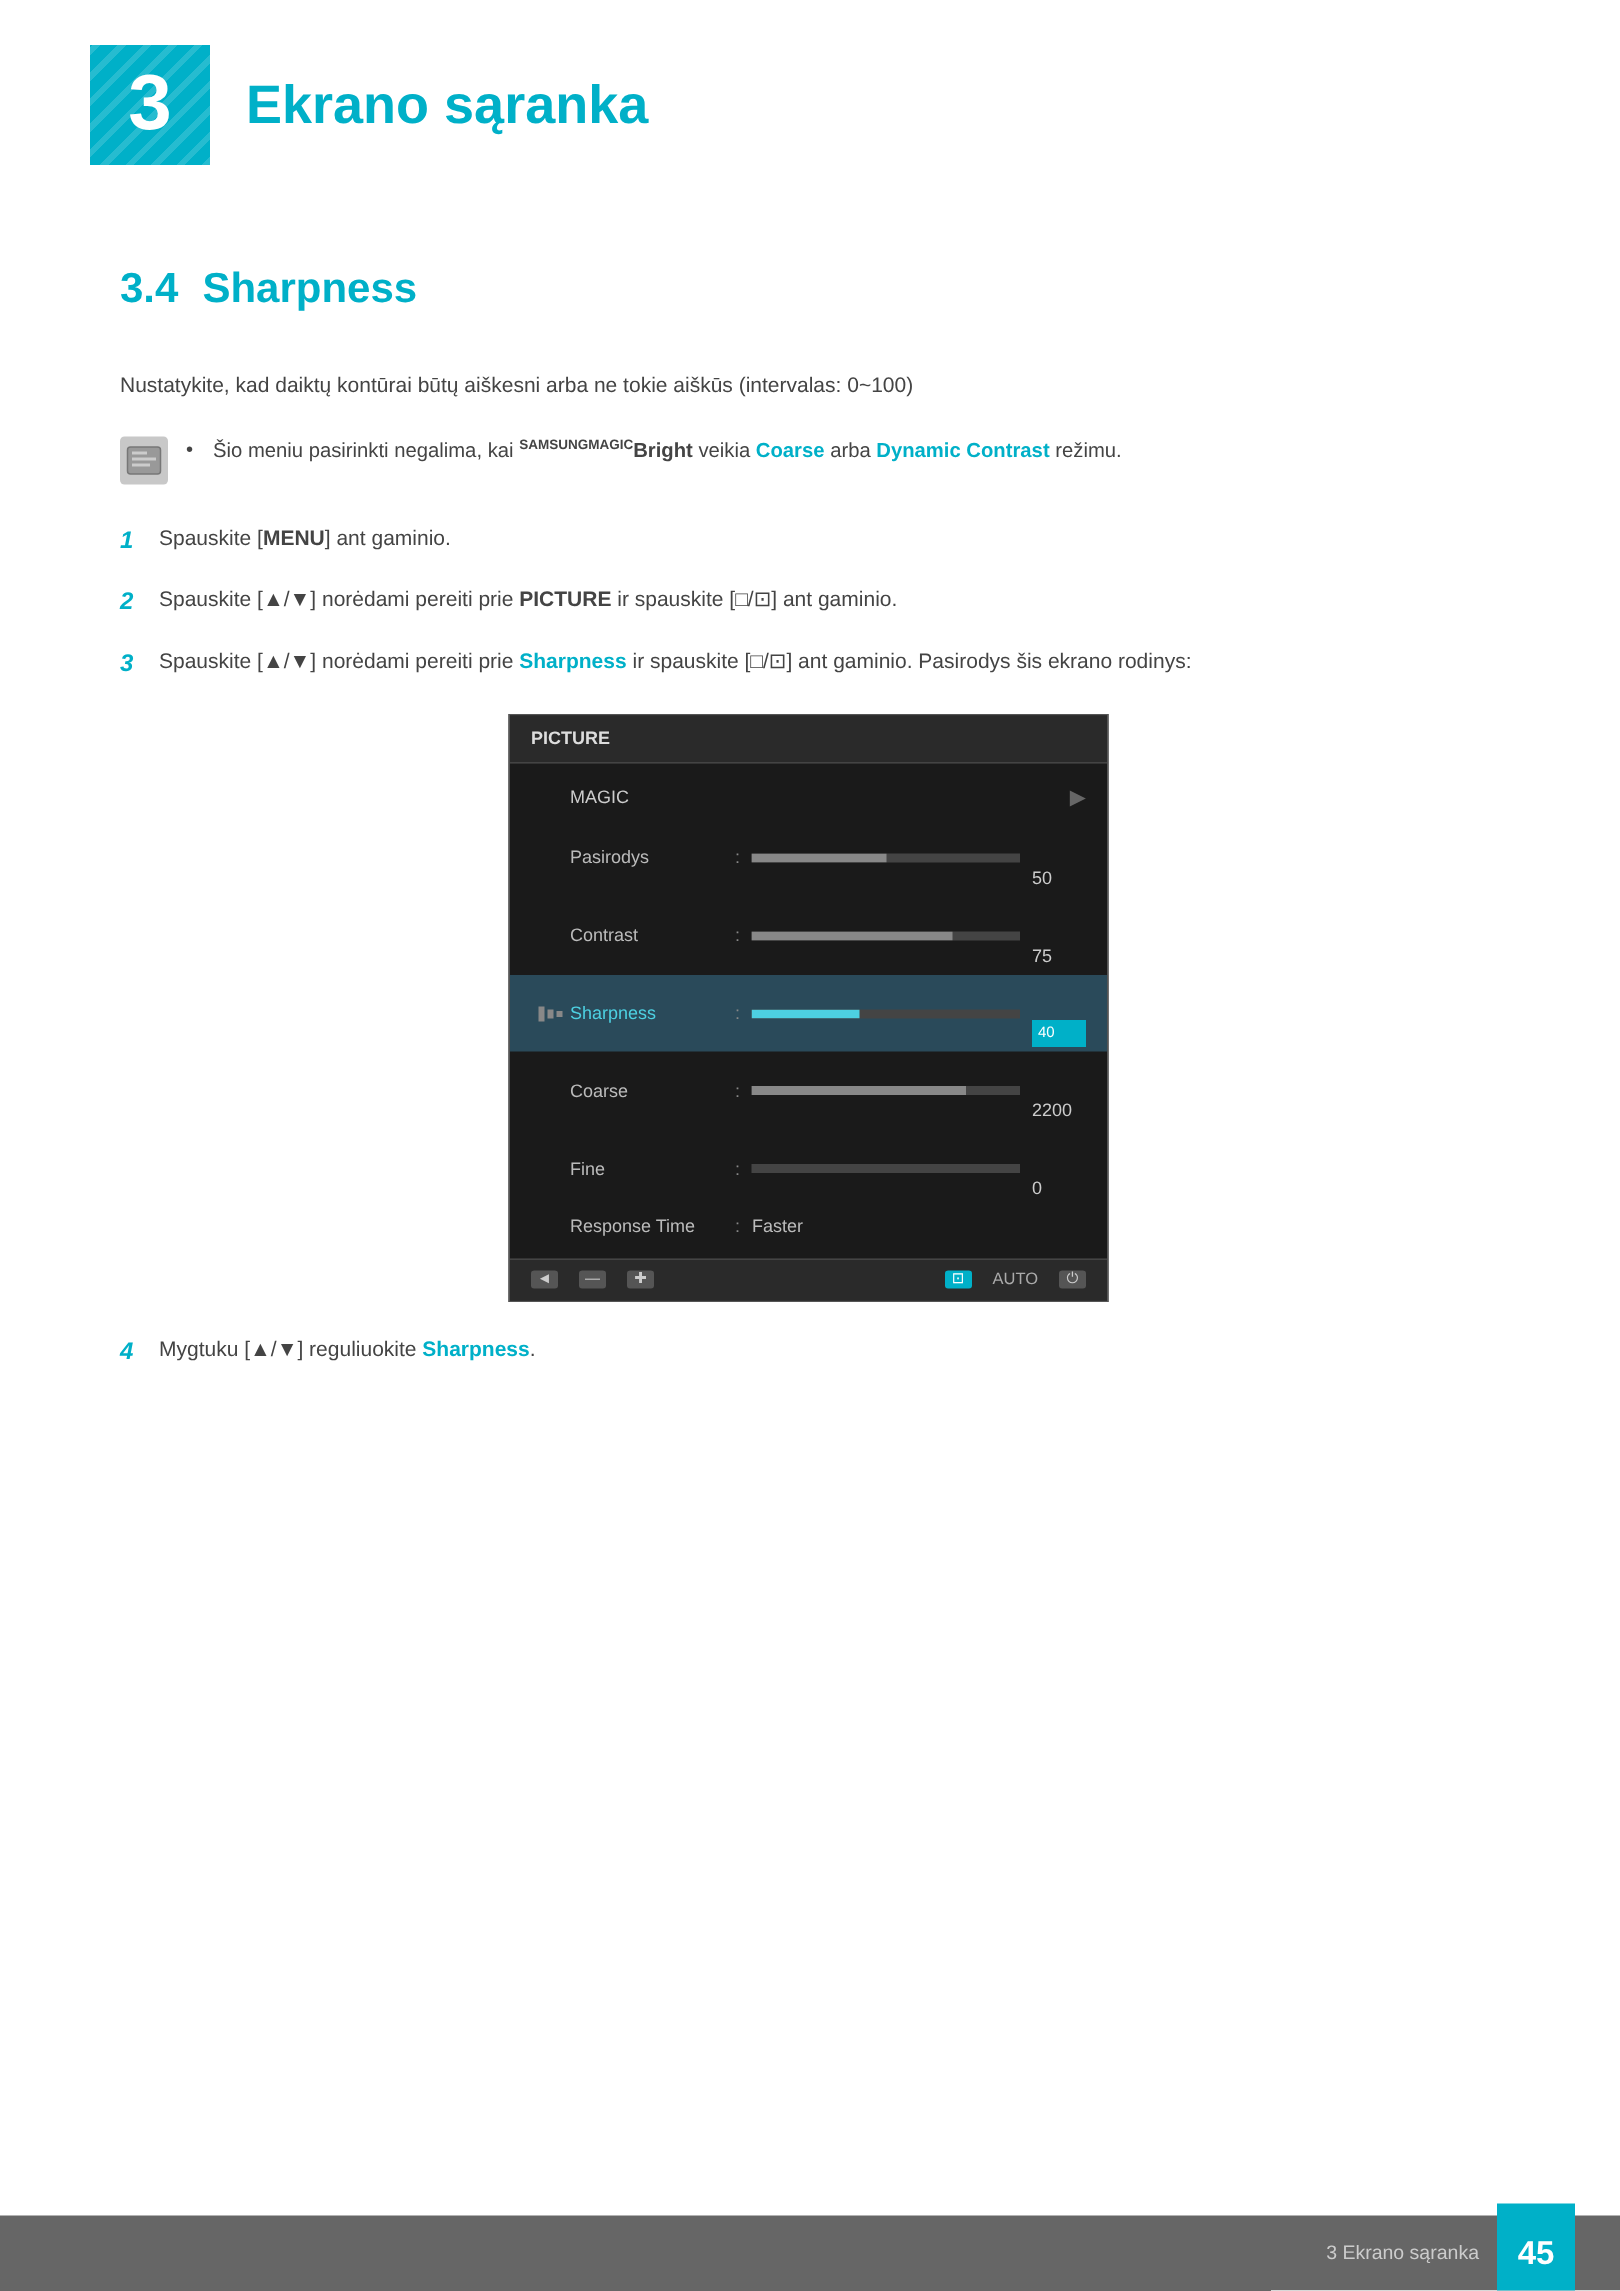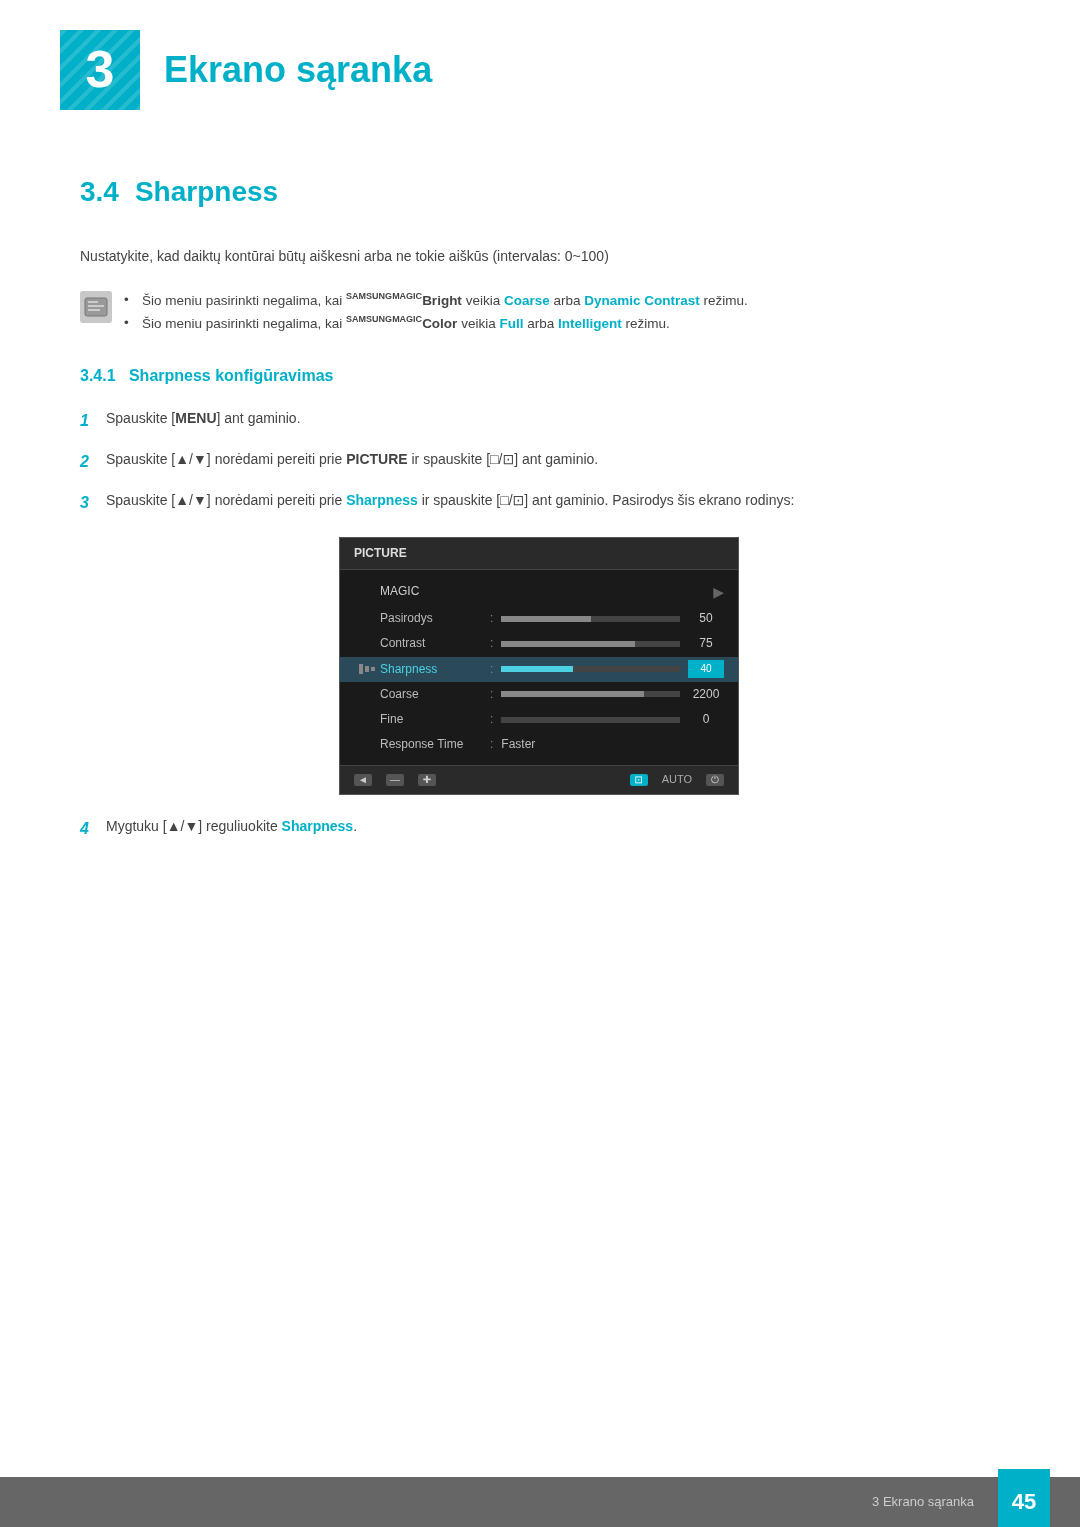--- a/index.html
+++ b/index.html
@@ -270,23 +270,24 @@
       position: absolute;
       left: 0; top: 0;
     }
 
     .osd-bar-fill.active-fill {
       background: #4dd0e1;
     }
 
     .osd-value {
       min-width: 36px;
-      text-align: center;
+      text-align: left;
       font-size: 12px;
       color: #ccc;
+      margin-top: 27px;
     }
 
     .osd-value.active-val {
       background: #00b0c8;
       color: #fff;
       padding: 1px 4px;
       font-size: 10px;
     }
 
     .osd-icon-left {
@@ -339,21 +340,21 @@
       position: absolute;
       bottom: 0;
       left: 0;
       right: 0;
       height: 50px;
       background: #666;
       display: flex;
       align-items: center;
       justify-content: flex-end;
       padding: 0 30px;
-      gap: 24px;
+      gap: 12px;
     }
 
     .footer-text {
       color: #ccc;
       font-size: 13px;
     }
 
     .footer-page-num {
       background: #00b0c8;
       color: #fff;
@@ -405,30 +406,23 @@
         <rect x="2" y="2" width="22" height="18" rx="2" fill="#999" stroke="#777" stroke-width="1"></rect>
         <rect x="5" y="5" width="10" height="2" fill="#ccc"></rect>
         <rect x="5" y="9" width="16" height="2" fill="#ccc"></rect>
         <rect x="5" y="13" width="12" height="2" fill="#ccc"></rect>
       </svg>
     </div>
     <div class="note-lines">
       <p class="note-line">
         <span>Šio meniu pasirinkti negalima, kai </span><span class="samsung-text">SAMSUNG</span><span class="magic-text">MAGIC</span><span class="highlight-bold">Bright</span><span> veikia </span><span class="highlight-cyan">Coarse</span><span> arba </span><span class="highlight-cyan">Dynamic Contrast</span><span> režimu.</span>
       </p>
-      <p class="note-line">
-        <span>Šio meniu pasirinkti negalima, kai </span><span class="samsung-text">SAMSUNG</span><span class="magic-text">MAGIC</span><span class="highlight-bold">Color</span><span> veikia </span><span class="highlight-cyan">Full</span><span> arba </span><span class="highlight-cyan">Intelligent</span><span> režimu.</span>
-      </p>
     </div>
   </div>
 
-  <div class="subsection-heading">
-    <span class="subsection-num">3.4.1&nbsp;&nbsp;</span>
-    <span>Sharpness konfigūravimas</span>
-  </div>
 
   <ul class="steps-list">
 
     <li class="step-item">
       <span class="step-num">1</span>
       <span class="step-text">
         Spauskite [<span class="highlight-bold">MENU</span>] ant gaminio.
       </span>
     </li>
 

